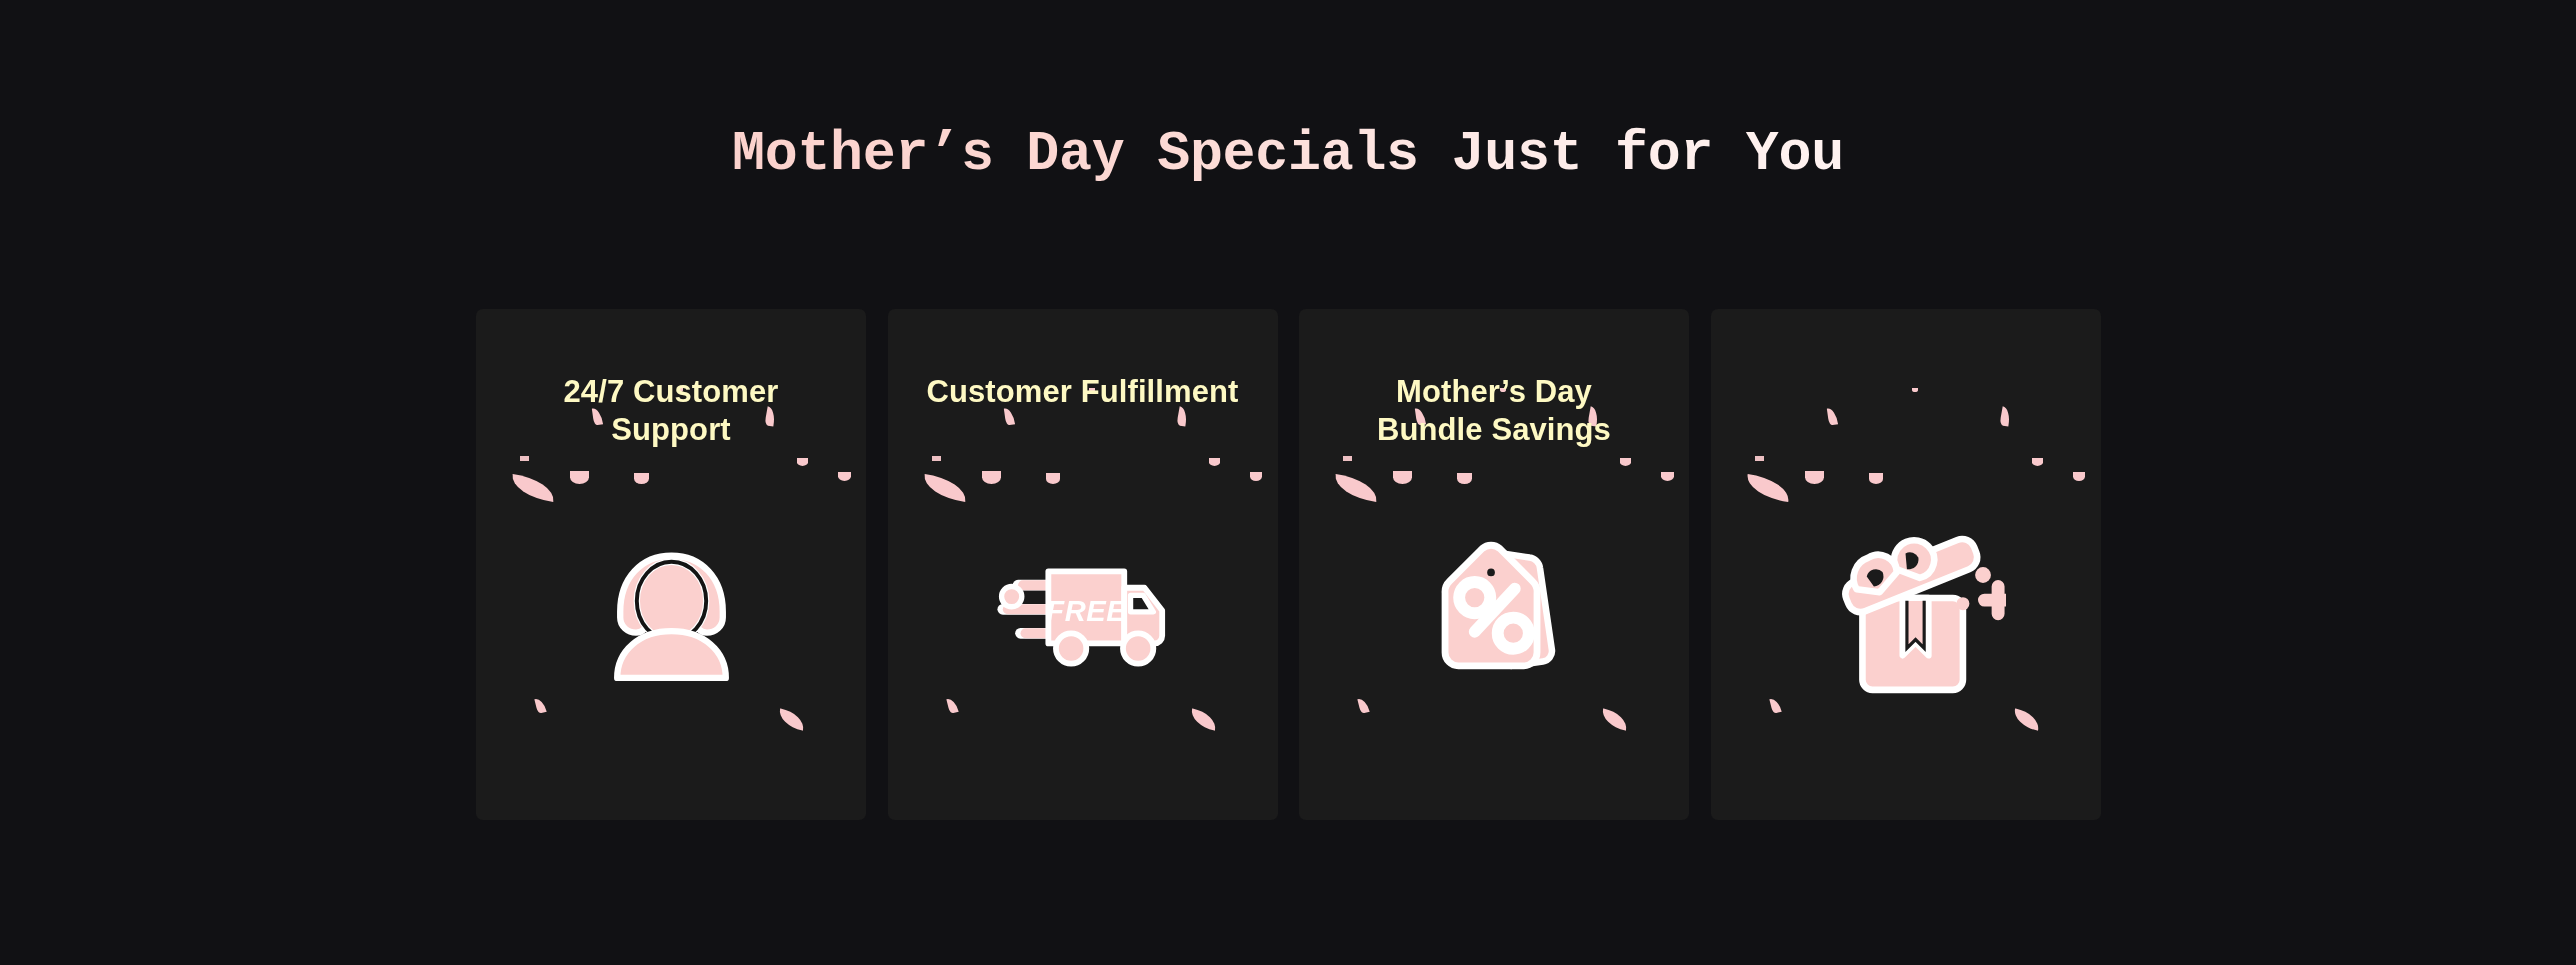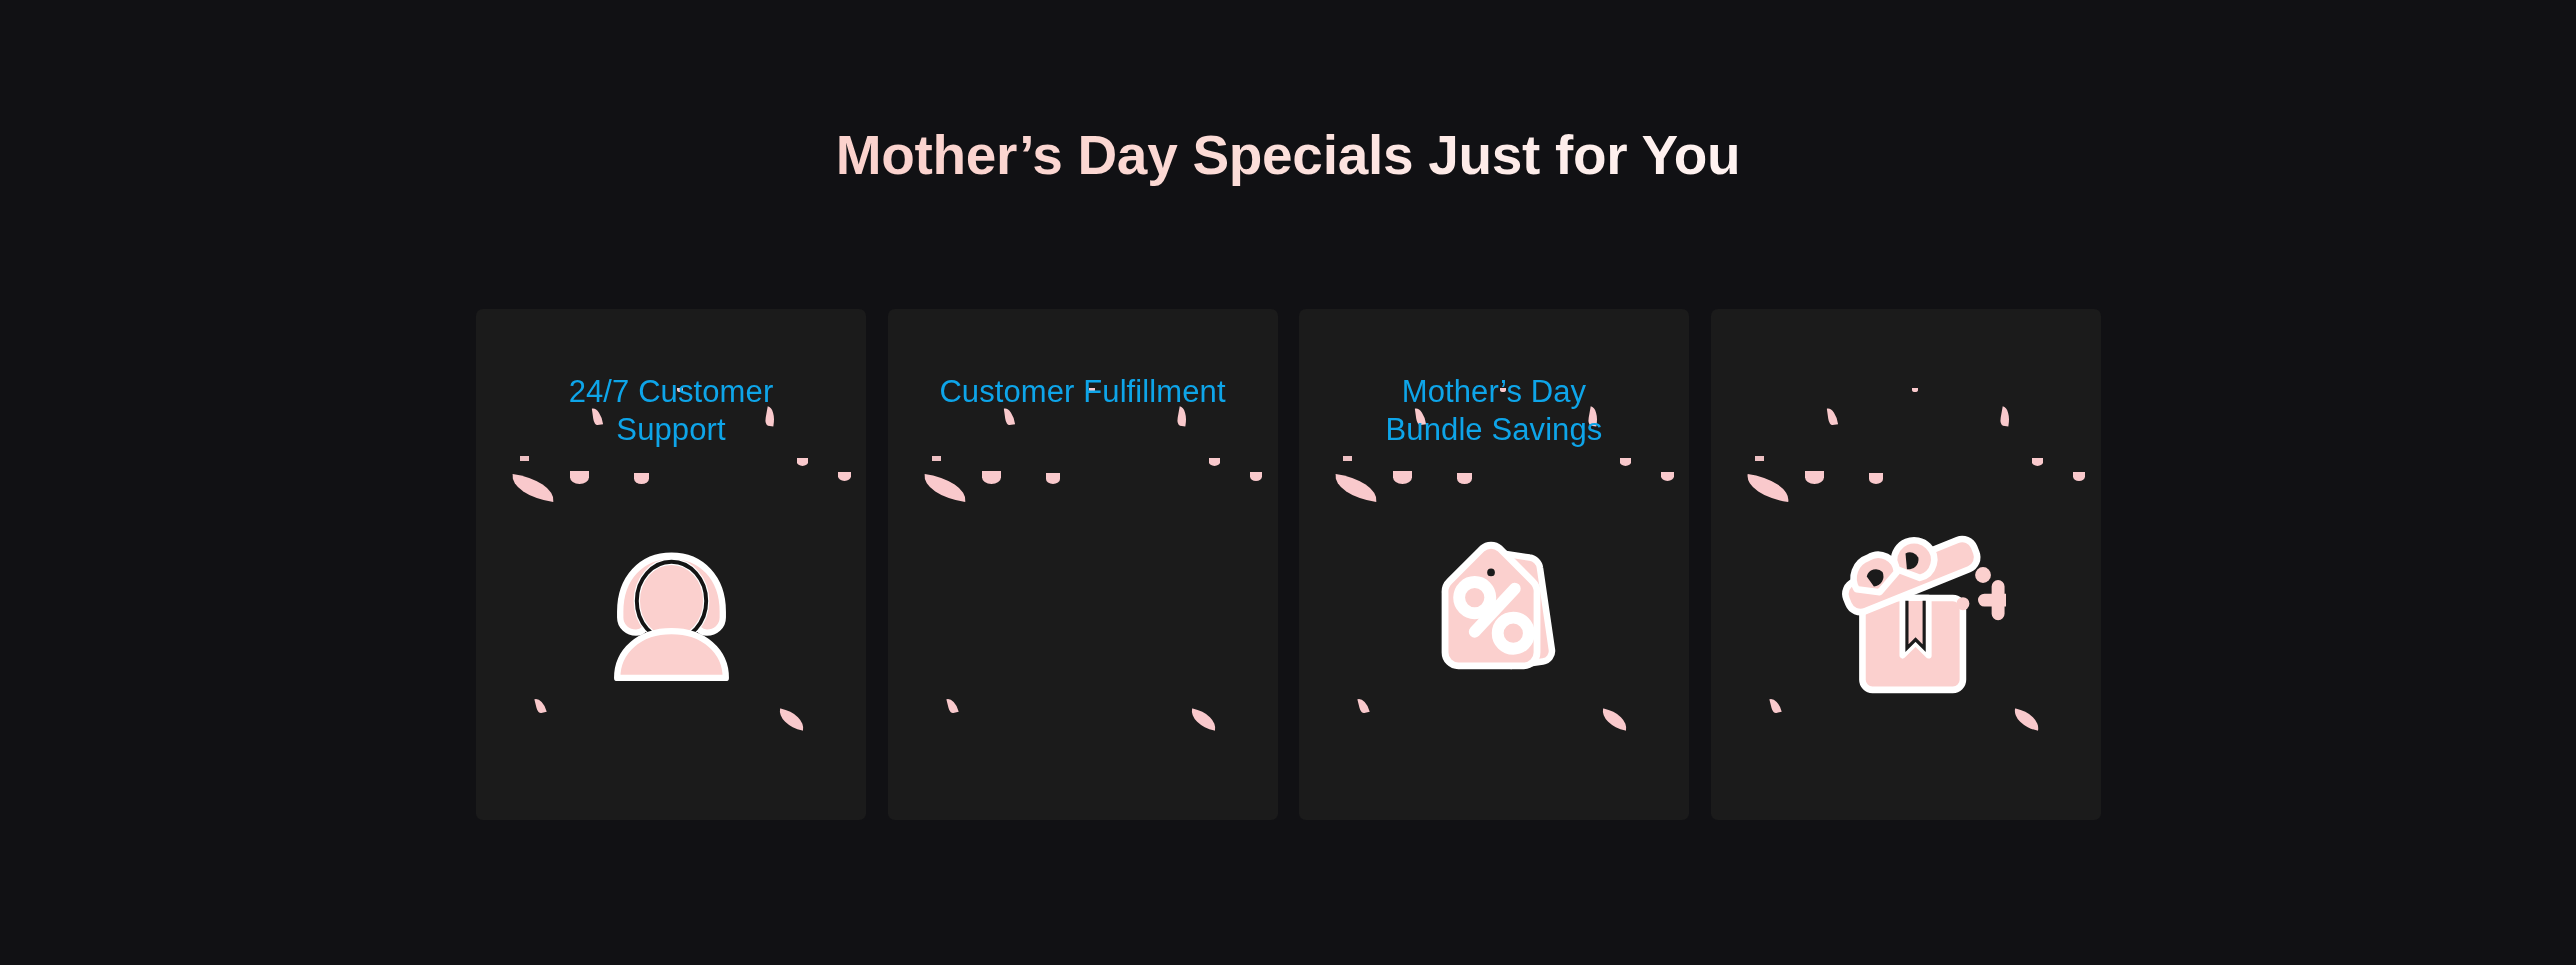--- a/index.html
+++ b/index.html
@@ -13,20 +13,21 @@
     position:relative;
     width:2576px; height:966px;
     background:#111114;
   }
 
   
   .headline-wrap {
     position:absolute;
     top:125px; left:0; width:2576px;
     text-align:center;
+    font-family:Liberation Mono, monospace;
   }
   .headline {
     display:inline-block;
     font-size:55px;
     font-weight:bold;
     letter-spacing:-0.3px;
     line-height:1.1;
     background:linear-gradient(90deg,#fbd2cd 0%,#fcd9d4 38%,#fdeae7 68%,#fff3f1 100%);
     -webkit-background-clip:text;
     background-clip:text;
@@ -48,23 +49,23 @@
     background:#1b1b1b;
     border-radius:6.7px;
     overflow:hidden;
     flex:0 0 390px;
   }
   .card-title {
     position:absolute;
     top:64px; left:-4px;
     width:398px;
     text-align:center;
-    color:#0ea5e9;
+    color:#fef9c3;
     font-size:31px;
-    font-weight:400;
+    font-weight:700;
     line-height:1.22;
     letter-spacing:0.1px;
     white-space:pre-line;
     z-index:3;
   }
 
   
   .petals { position:absolute; inset:0; z-index:1; pointer-events:none; }
   .petal { position:absolute; background:#f9c9cc; }
 
@@ -145,20 +146,47 @@
         <span class="petal p3"></span>
         <span class="petal p4"></span>
         <span class="petal p5"></span>
         <span class="petal p6"></span>
         <span class="petal p7"></span>
         <span class="petal p8"></span>
         <span class="petal p9"></span>
         <span class="petal p10"></span>
         <span class="petal p11"></span>
       </div>
+      <div class="icon-stage">
+        <svg width="215" height="154" viewBox="0 0 170 120">
+
+          <g stroke="#fff" stroke-width="8.5" stroke-linecap="round" fill="none">
+            <path d="M34 42 H66"></path>
+            <path d="M22 61 H62"></path>
+            <path d="M36 80 H64"></path>
+          </g>
+          <g class="pk" stroke="none">
+            <rect x="34" y="38" width="32" height="8" rx="4"></rect>
+            <rect x="22" y="57" width="40" height="8" rx="4"></rect>
+            <rect x="36" y="76" width="28" height="8" rx="4"></rect>
+          </g>
+          <circle cx="29" cy="51" r="8" class="pk" stroke="#fff" stroke-width="4.2"></circle>
+
+          <path class="pk" stroke="#fff" stroke-width="4.6" stroke-linejoin="round" d="M58 31 H118 V88 H58 Z"></path>
+
+          <path class="pk" stroke="#fff" stroke-width="4.6" stroke-linejoin="round" d="M118 44 H134 L148 62 V82 A6 6 0 0 1 142 88 H118 Z"></path>
+
+          <path fill="#1b1b1b" stroke="#fff" stroke-width="4.2" stroke-linejoin="round" d="M123 50 H133 L141 63 H123 Z"></path>
+
+          <text x="88" y="70" class="wh" text-anchor="middle" font-family="Liberation Sans, sans-serif" font-size="23" font-weight="bold" font-style="italic" letter-spacing="0.5">FREE</text>
+
+          <circle cx="76" cy="92" r="12" class="pk" stroke="#fff" stroke-width="4.6"></circle>
+          <circle cx="129" cy="92" r="12" class="pk" stroke="#fff" stroke-width="4.6"></circle>
+        </svg>
+      </div>
     </div>
 
     <div class="card">
       <div class="card-title">Mother’s Day
 Bundle Savings</div>
       <div class="petals">
         <span class="petal p1"></span>
         <span class="petal p2"></span>
         <span class="petal p3"></span>
         <span class="petal p4"></span>

